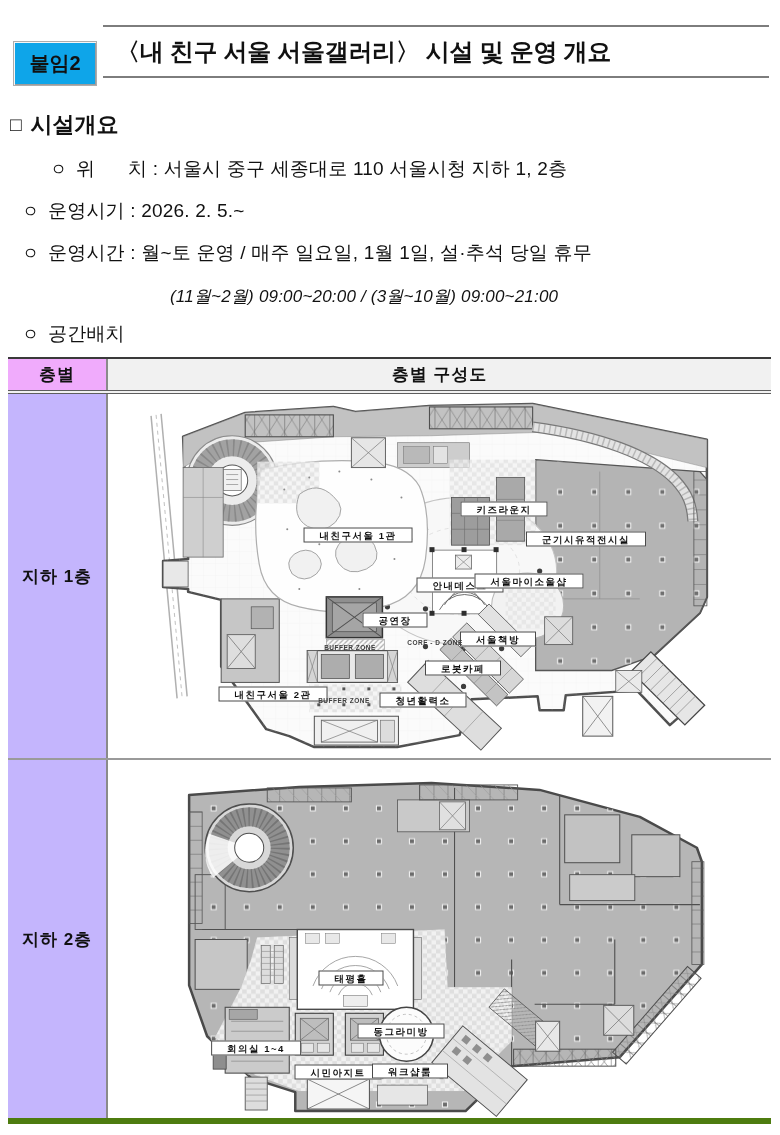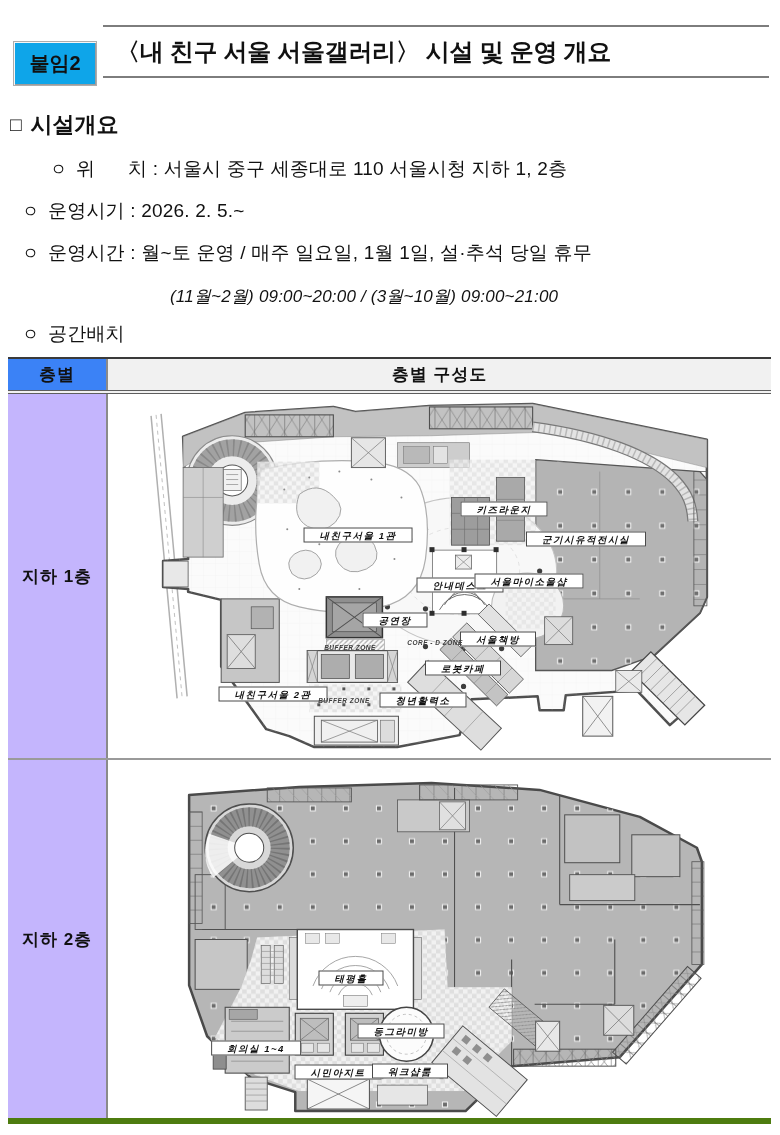--- a/index.html
+++ b/index.html
@@ -22,27 +22,27 @@
   .bullet .mk{display:inline-block;width:26px;font-size:17px;}
   .bullet.sub{left:170px;font-size:17px;}
   
   .tbl{position:absolute;left:8px;top:357px;width:763px;box-sizing:border-box;}
   .tr{display:flex;box-sizing:border-box;}
   .tr.head{height:37px;border-top:2px solid #3a3a3a;border-bottom:4px double #5e5e5e;background:#f1f1f1;}
   .tr.r1{height:366px;border-bottom:2px solid #9a9a9a;}
   .tr.r2{height:364px;border-bottom:6px solid #4d7c0f;}
   .td-floor{width:100px;flex:0 0 100px;border-right:2px solid #8a8a8a;display:flex;align-items:center;justify-content:center;
     font-weight:bold;font-size:17px;background:#c4b5fd;box-sizing:border-box;letter-spacing:1px;}
-  .tr.head .td-floor{background:#3b82f6;}
+  .tr.head .td-floor{background:#f0abfc;}
   .td-plan{flex:1;display:flex;align-items:center;justify-content:center;font-weight:bold;font-size:17px;letter-spacing:1px;}
   .tr.r1 .td-plan,.tr.r2 .td-plan{display:block;position:relative;background:#ffffff;}
   .plan-svg{position:absolute;inset:0;width:100%;height:100%;}
   
   .pl{position:absolute;transform:translate(-50%,-50%);background:#fff;border:1px solid #4a4a4a;
-    padding:0 15px;font-size:9.5px;font-weight:bold;line-height:13px;white-space:nowrap;letter-spacing:1.5px;z-index:3;font-style:italic;}
+    padding:0 15px;font-size:9.5px;font-weight:bold;line-height:13px;white-space:nowrap;letter-spacing:1.5px;z-index:3;}
   .pl.small{background:transparent;border:none;font-size:6.5px;font-weight:bold;color:#3f3f3f;letter-spacing:0.5px;line-height:8px;}
 </style>
 </head>
 <body>
 
 <div class="hdr-band">
   <div class="hdr-title">〈내 친구 서울 서울갤러리〉 시설 및 운영 개요</div>
 </div>
 <div class="hdr-badge">붙임2</div>
 

